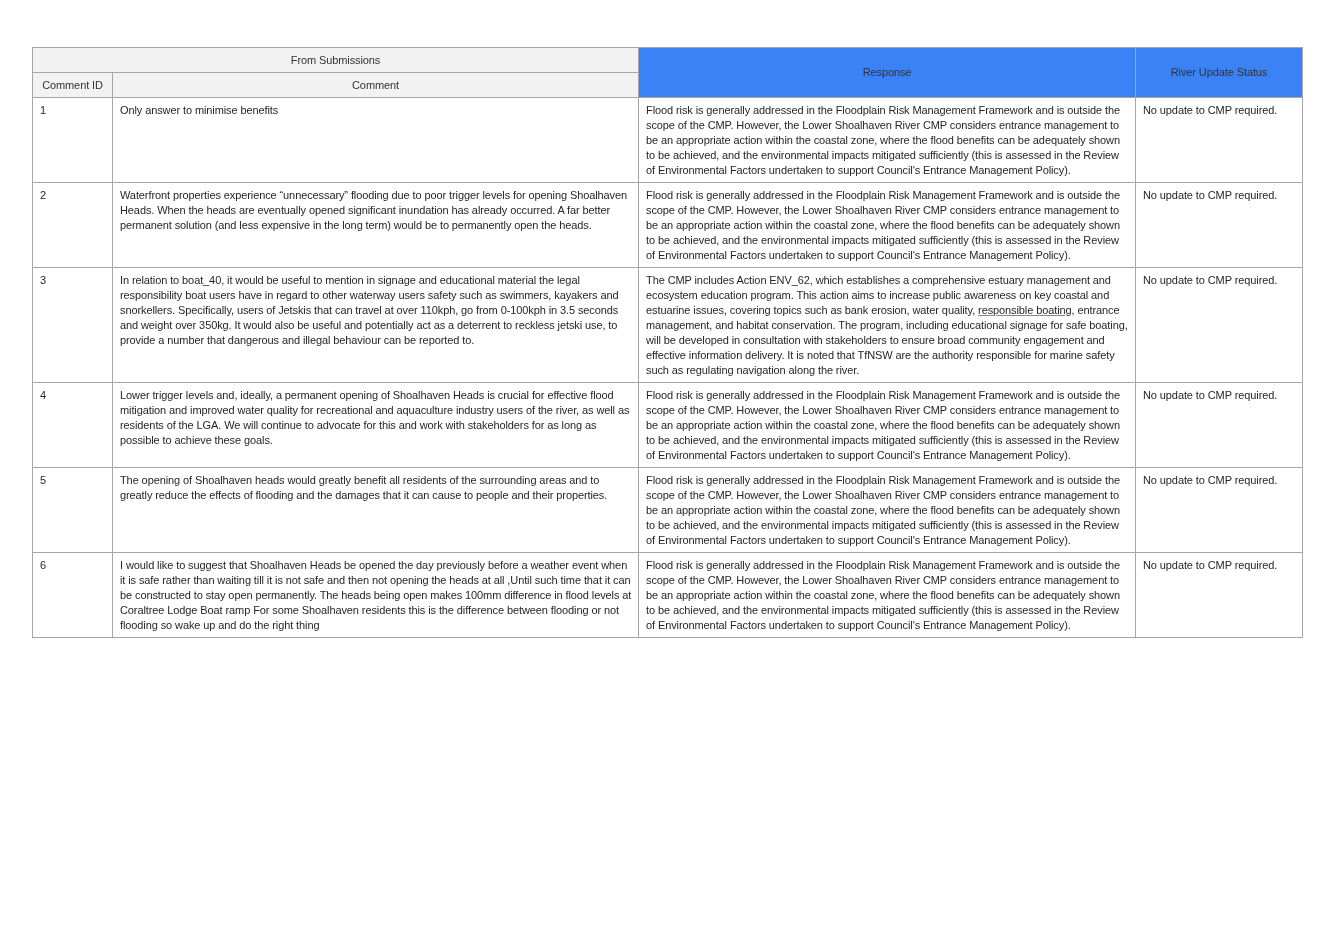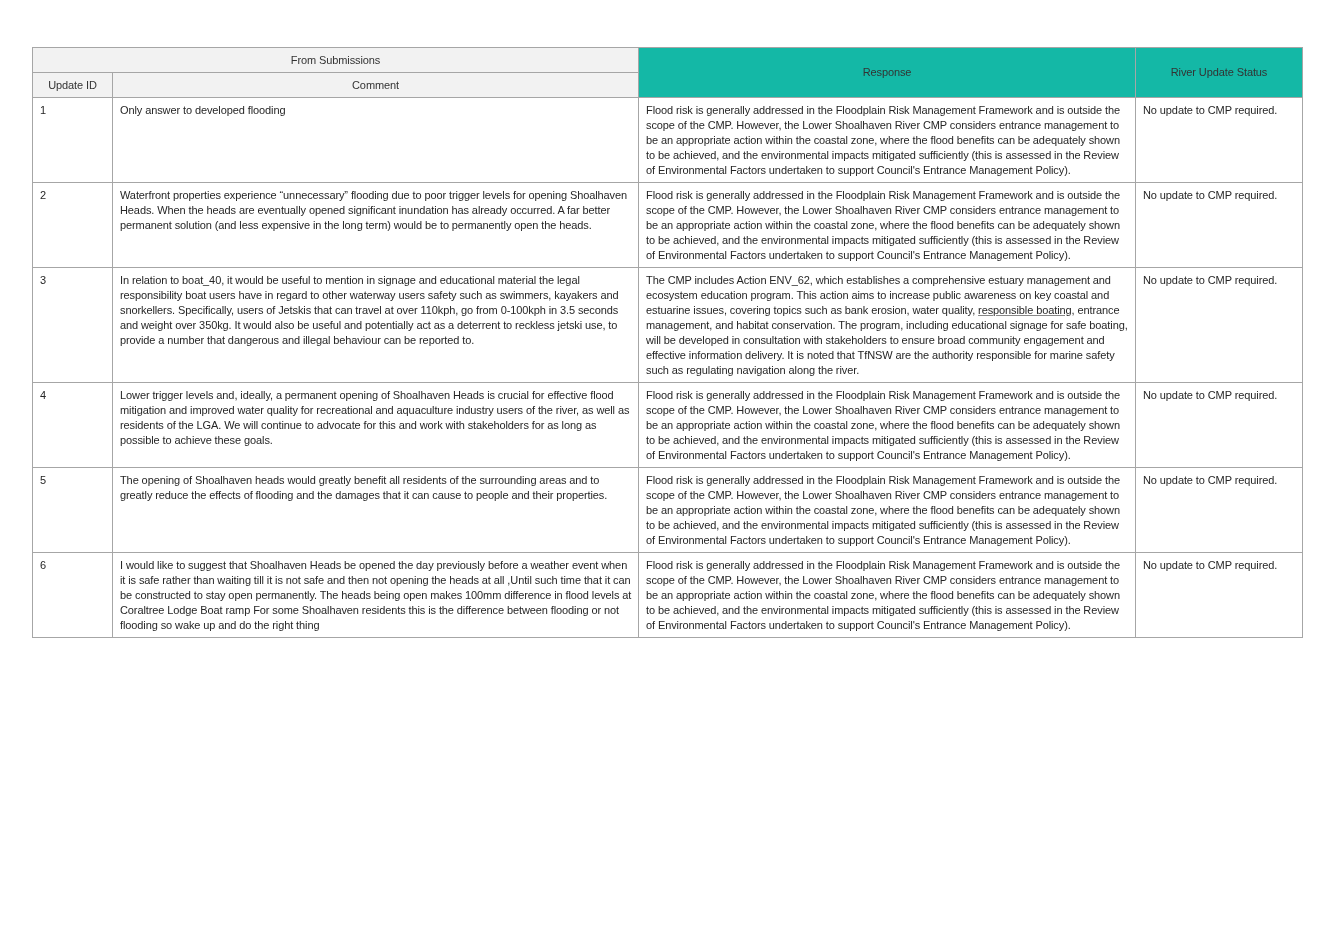--- a/index.html
+++ b/index.html
@@ -38,21 +38,21 @@
     font-weight: normal;
     text-align: center;
     vertical-align: middle;
     color: #333333;
     padding: 0 4px;
   }
   th.gray {
     background: #f2f2f2;
   }
   th.blue {
-    background: #14b8a6;
+    background: #3b82f6;
     color: #1f2a3a;
     border-color: #8faadc;
   }
   tr.h1 { height: 25px; }
   tr.h2 { height: 25px; }
   tr.r-std { height: 85px; }
   tr.r-tall { height: 115px; }
   td.id { padding-left: 7px; }
   .ul { text-decoration: underline; text-decoration-color: #888; text-align: center; }
 </style>
@@ -66,28 +66,28 @@
     <col style="width:497px">
     <col style="width:167px">
   </colgroup>
   <thead>
     <tr class="h1">
       <th class="gray" colspan="2">From Submissions</th>
       <th class="blue" rowspan="2">Response</th>
       <th class="blue" rowspan="2">River Update Status</th>
     </tr>
     <tr class="h2">
-      <th class="gray">Update ID</th>
+      <th class="gray">Comment ID</th>
       <th class="gray">Comment</th>
     </tr>
   </thead>
   <tbody>
     <tr class="r-std">
       <td class="id">1</td>
-      <td>Only answer to developed flooding</td>
+      <td>Only answer to minimise benefits</td>
       <td>Flood risk is generally addressed in the Floodplain Risk Management Framework and is outside the scope of the CMP. However, the Lower Shoalhaven River CMP considers entrance management to be an appropriate action within the coastal zone, where the flood benefits can be adequately shown to be achieved, and the environmental impacts mitigated sufficiently (this is assessed in the Review of Environmental Factors undertaken to support Council's Entrance Management Policy).</td>
       <td>No update to CMP required.</td>
     </tr>
     <tr class="r-std">
       <td class="id">2</td>
       <td>Waterfront properties experience “unnecessary” flooding due to poor trigger levels for opening Shoalhaven Heads. When the heads are eventually opened significant inundation has already occurred. A far better permanent solution (and less expensive in the long term) would be to permanently open the heads.</td>
       <td>Flood risk is generally addressed in the Floodplain Risk Management Framework and is outside the scope of the CMP. However, the Lower Shoalhaven River CMP considers entrance management to be an appropriate action within the coastal zone, where the flood benefits can be adequately shown to be achieved, and the environmental impacts mitigated sufficiently (this is assessed in the Review of Environmental Factors undertaken to support Council's Entrance Management Policy).</td>
       <td>No update to CMP required.</td>
     </tr>
     <tr class="r-tall">

